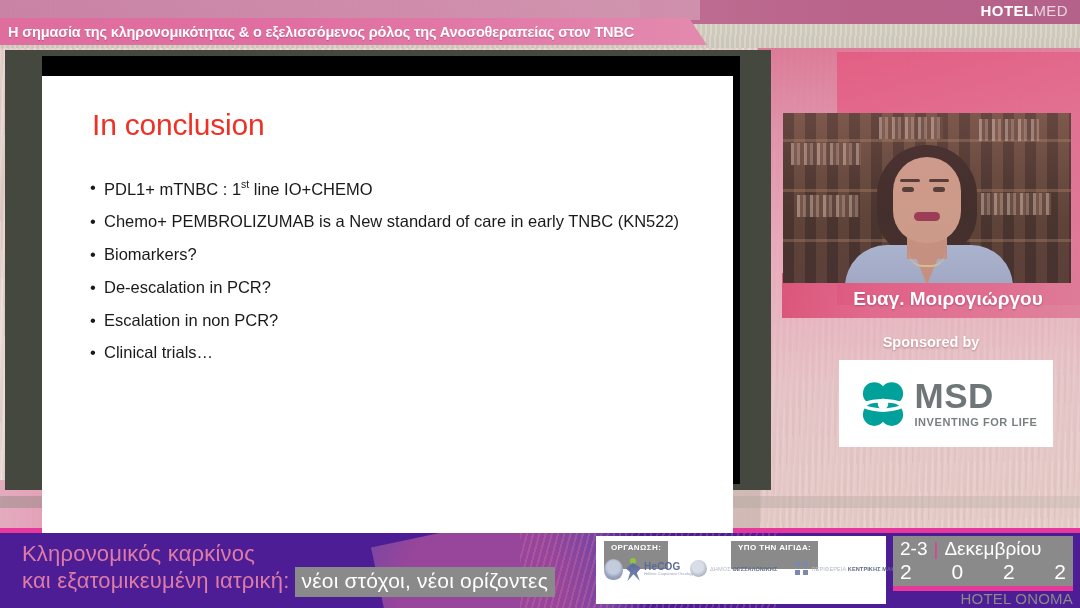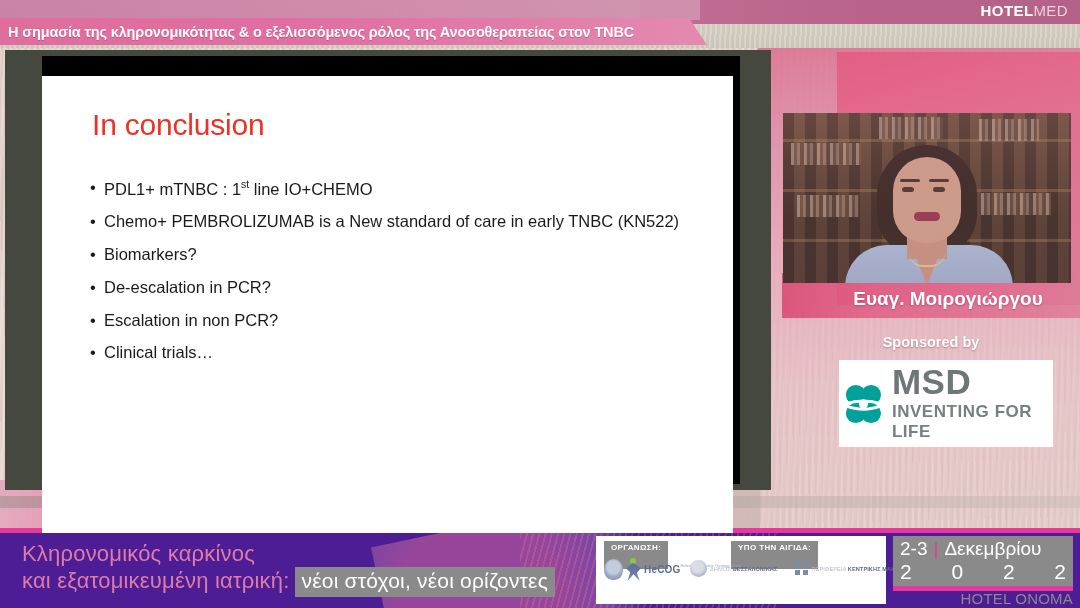--- a/index.html
+++ b/index.html
@@ -220,21 +220,21 @@
     text-shadow: 0 1px 2px rgba(120,60,70,.45);
   }
   .msd-box {
     position: absolute; left: 839px; top: 360px; width: 214px; height: 87px;
     background: #ffffff;
     display: flex; align-items: center; justify-content: center;
   }
   .msd-inner { display: flex; align-items: center; gap: 4px; }
   .msd-words { display: flex; flex-direction: column; align-items: flex-start; }
   .msd-main { color: #6e7678; font-size: 35px; font-weight: bold; letter-spacing: .5px; line-height: .95; }
-  .msd-sub { color: #787f81; font-size: 17px; font-weight: bold; letter-spacing: .55px; margin-top: 3px; }
+  .msd-sub { color: #787f81; font-size: 11px; font-weight: bold; letter-spacing: .55px; margin-top: 3px; }
 
   
   .bottom-banner {
     position: absolute; left: 0; top: 533px; width: 1080px; height: 86px;
     background: #4c1d95;
     overflow: hidden;
   }
   .bb-swash {
     position: absolute; right: 380px; top: -20px; width: 320px; height: 120px;
     background: radial-gradient(circle at 30% 60%, rgba(224,110,160,.50) 0 35%, rgba(235,175,200,.28) 55%, rgba(255,255,255,0) 72%);
@@ -277,21 +277,21 @@
     width: 19px; height: 21px; border-radius: 50% 50% 45% 45%;
     background: radial-gradient(circle at 50% 40%, #c3cbdd 0 40%, #9ba7c0 60%, #7e8aa6 100%);
     position: relative;
   }
   .hecog-fig {
     width: 15px; height: 23px; position: relative;
   }
   .hecog-dot { position: absolute; left: 4px; top: 0; width: 6px; height: 6px; border-radius: 50%; background: #8dc63f; }
   .hecog-body { position: absolute; left: 0; top: 5px; width: 15px; height: 18px;
     background: linear-gradient(180deg, #5a6a9a, #7b86ae); clip-path: polygon(45% 0, 100% 28%, 72% 55%, 92% 100%, 50% 62%, 10% 100%, 28% 52%, 0 30%); }
-  .hecog-txt { display: flex; flex-direction: row; }
+  .hecog-txt { display: flex; flex-direction: column; }
   .hecog-name { color: #5a6a9a; font-size: 10px; font-weight: bold; letter-spacing: .2px; }
   .hecog-sub { color: #9aa3bb; font-size: 3.6px; line-height: 1.45; }
   .aegis-logos {
     position: absolute; left: 690px; top: 560px; display: flex; align-items: center; gap: 18px;
   }
   .aegis-item { display: flex; align-items: center; gap: 3px; }
   .aegis-seal {
     width: 17px; height: 17px; border-radius: 50%;
     background: radial-gradient(circle at 45% 40%, #d8dde6 0 40%, #aeb7c5 70%, #8f99aa 100%);
   }

